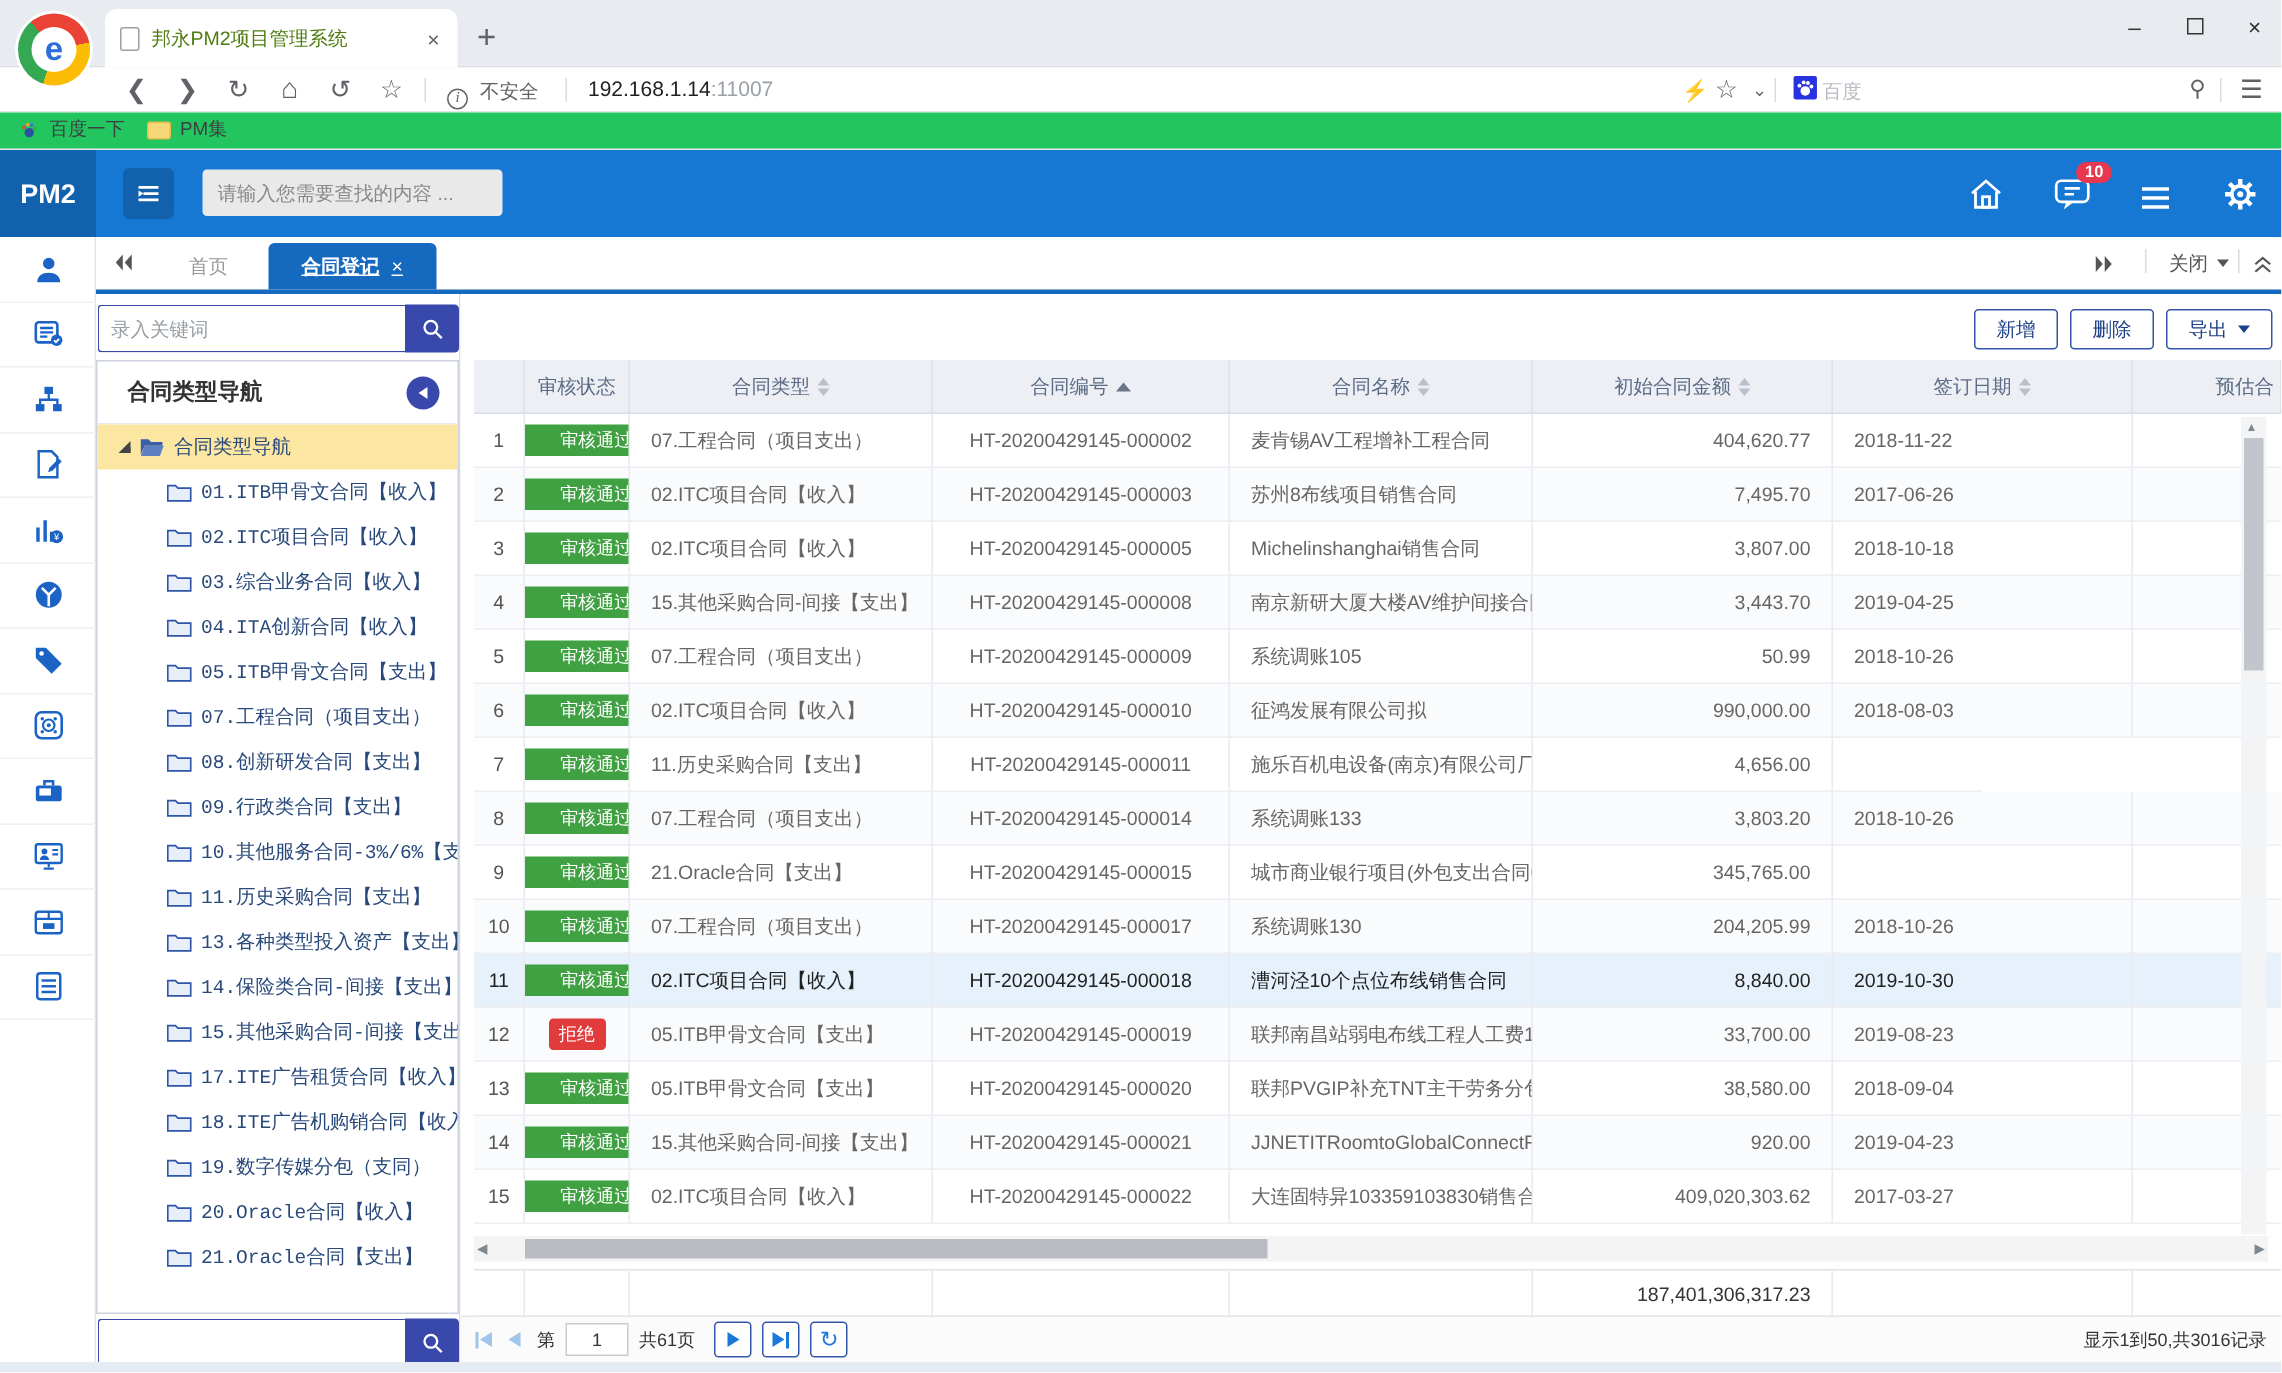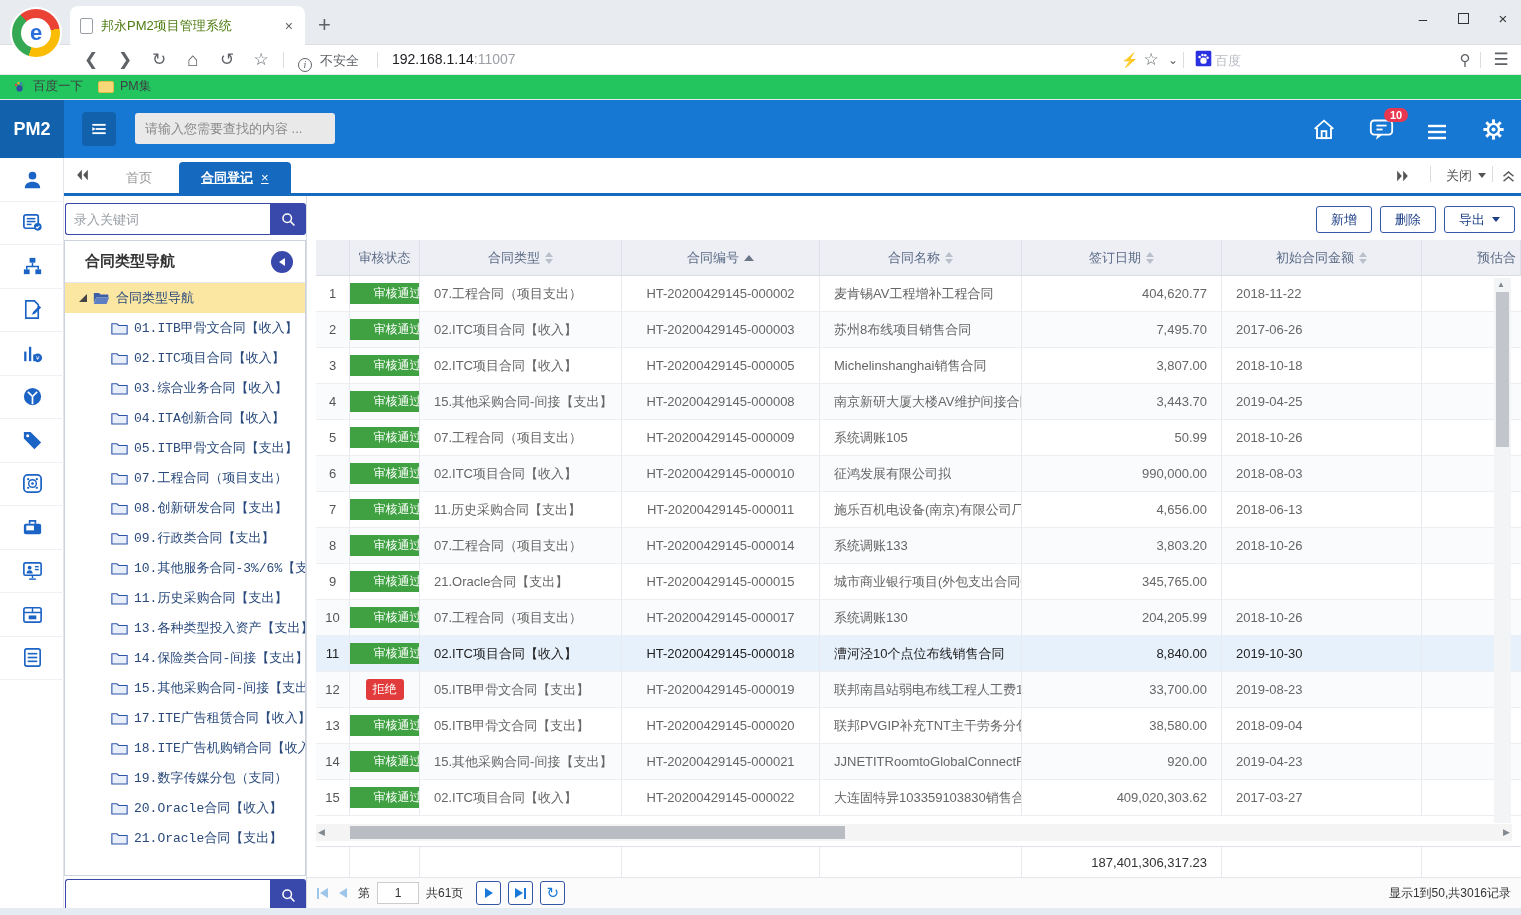--- a/index.html
+++ b/index.html
@@ -564,34 +564,34 @@
             <span>合同编号</span>
             <span class="tri-asc"></span>
           </div>
           <div class="cell c4">
             <span>合同名称</span>
             <span class="sortpair">
               <span class="tri-up"></span>
               <span class="tri-dn"></span>
             </span>
           </div>
+          <div class="cell c5">
+            <span>初始合同金额</span>
+            <span class="sortpair">
+              <span class="tri-up"></span>
+              <span class="tri-dn"></span>
+            </span>
+          </div>
           <div class="cell c6">
             <span>签订日期</span>
             <span class="sortpair">
               <span class="tri-up"></span>
               <span class="tri-dn"></span>
             </span>
           </div>
-          <div class="cell c5">
-            <span>初始合同金额</span>
-            <span class="sortpair">
-              <span class="tri-up"></span>
-              <span class="tri-dn"></span>
-            </span>
-          </div>
           <div class="cell c7">
             <span>预估合</span>
           </div>
         </div>
       <div id="tbody">
           <div class="trow body-row">
             <div class="cell c0">1</div>
             <div class="cell c1">
               <span class="statusbadge st-approved">审核通过</span>
             </div>
@@ -664,21 +664,20 @@
           </div>
           <div class="trow body-row">
             <div class="cell c0">7</div>
             <div class="cell c1">
               <span class="statusbadge st-approved">审核通过</span>
             </div>
             <div class="cell c2">11.历史采购合同【支出】</div>
             <div class="cell c3">HT-20200429145-000011</div>
             <div class="cell c4">施乐百机电设备(南京)有限公司厂区</div>
             <div class="cell c5">4,656.00</div>
-            <div class="cell c6">2018-06-13</div>
             <div class="cell c7"></div>
           </div>
           <div class="trow body-row alt">
             <div class="cell c0">8</div>
             <div class="cell c1">
               <span class="statusbadge st-approved">审核通过</span>
             </div>
             <div class="cell c2">07.工程合同（项目支出）</div>
             <div class="cell c3">HT-20200429145-000014</div>
             <div class="cell c4">系统调账133</div>

